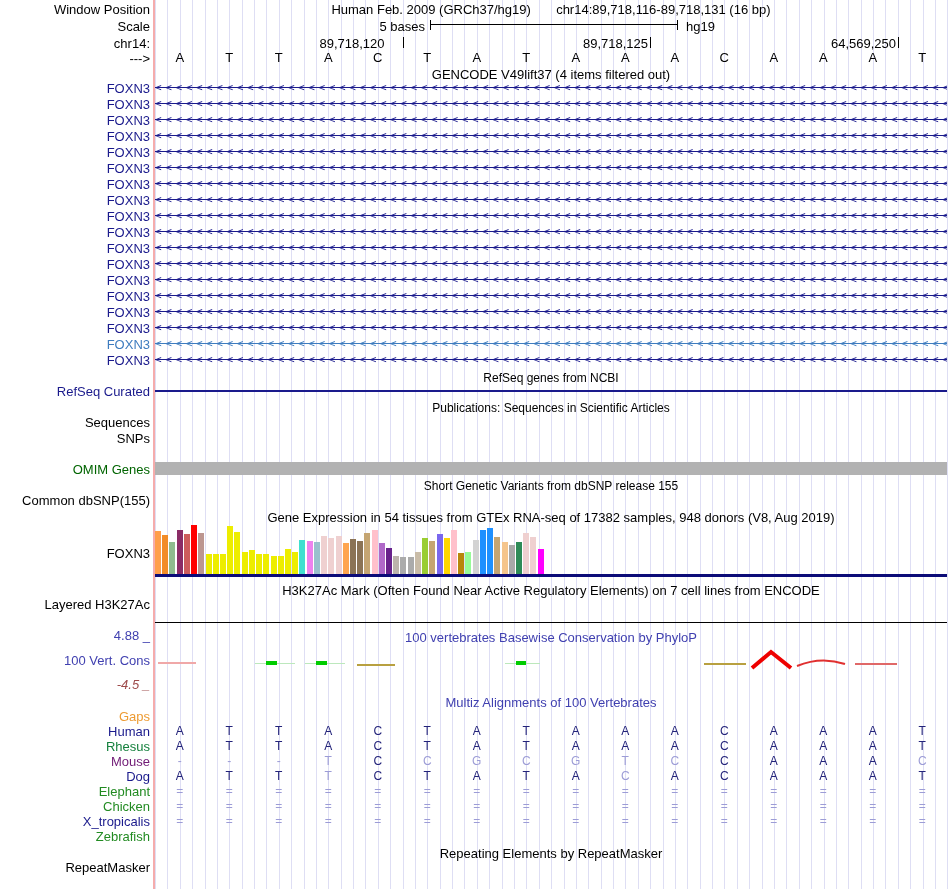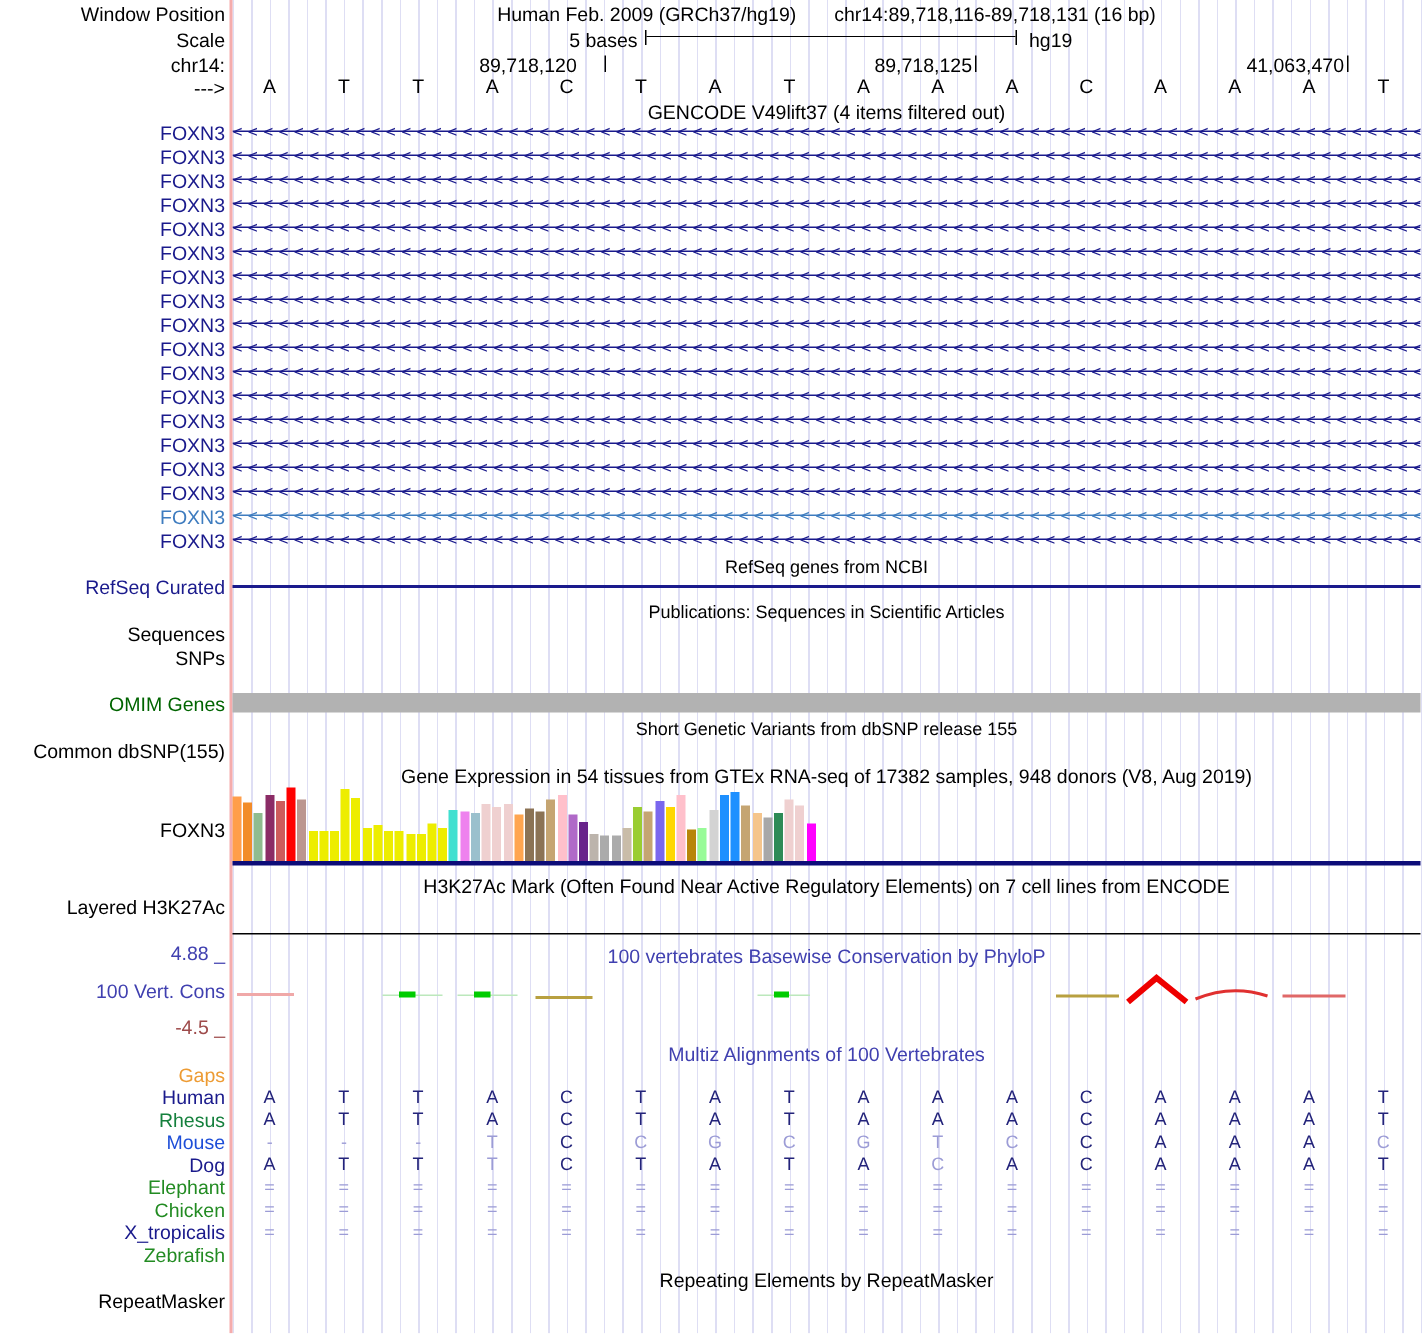--- a/index.html
+++ b/index.html
@@ -37,21 +37,21 @@
   <div class="lbl" style="top:19px;">Scale</div>
   <div class="abs" style="top:19px;left:330px;width:95px;text-align:right;">5 bases</div>
   <div class="ruler" style="left:430px;width:246px;"></div>
   <div class="abs" style="top:19px;left:686px;">hg19</div>
   <div class="lbl" style="top:36px;">chr14:</div>
   <div id="ticks">
       <div style="position: absolute; top: 36px; left: 303px; width: 98px; text-align: center;">89,718,120</div>
       <div style="position: absolute; top: 37px; left: 403px; width: 1px; height: 11px; background: rgb(0, 0, 0);"></div>
       <div style="position: absolute; top: 36px; left: 550px; width: 98px; text-align: right;">89,718,125</div>
       <div style="position: absolute; top: 37px; left: 650px; width: 1px; height: 11px; background: rgb(0, 0, 0);"></div>
-      <div style="position: absolute; top: 36px; left: 798px; width: 98px; text-align: right;">41,063,470</div>
+      <div style="position: absolute; top: 36px; left: 798px; width: 98px; text-align: right;">64,569,250</div>
       <div style="position: absolute; top: 37px; left: 898px; width: 1px; height: 11px; background: rgb(0, 0, 0);"></div>
     </div>
   <div class="lbl" style="top:51px;">---&gt;</div>
   <div id="baserow" class="abs" style="top:50px;left:155px;width:792px;"><span class="cell" style="width: 49.5px;">A</span><span class="cell" style="width: 49.5px;">T</span><span class="cell" style="width: 49.5px;">T</span><span class="cell" style="width: 49.5px;">A</span><span class="cell" style="width: 49.5px;">C</span><span class="cell" style="width: 49.5px;">T</span><span class="cell" style="width: 49.5px;">A</span><span class="cell" style="width: 49.5px;">T</span><span class="cell" style="width: 49.5px;">A</span><span class="cell" style="width: 49.5px;">A</span><span class="cell" style="width: 49.5px;">A</span><span class="cell" style="width: 49.5px;">C</span><span class="cell" style="width: 49.5px;">A</span><span class="cell" style="width: 49.5px;">A</span><span class="cell" style="width: 49.5px;">A</span><span class="cell" style="width: 49.5px;">T</span></div>
 
   <div class="ctitle" style="top:67px;">GENCODE V49lift37 (4 items filtered out)</div>
   <div id="gencode">
       <div style="position: absolute; right: 800px; top: 81px; color: rgb(26, 26, 140); white-space: nowrap;">FOXN3</div>
       <div style="position: absolute; left: 155px; top: 81px; width: 792px; height: 13px; overflow: hidden;">
         <div style="position: absolute; left: 0px; top: 6px; width: 100%; height: 1px; background: rgb(26, 26, 140);"></div>
@@ -218,21 +218,21 @@
     </div>
   <div class="hline" id="gtexline" style="top: 574px; height: 3px; background: rgb(12, 12, 120);"></div>
 
   <div class="ctitle" style="top:583px;">H3K27Ac Mark (Often Found Near Active Regulatory Elements) on 7 cell lines from ENCODE</div>
   <div class="lbl" style="top:597px;">Layered H3K27Ac</div>
   <div class="hline" style="top:622px;height:1px;background:#000;"></div>
 
   <div class="lbl blue" style="top:628px;">4.88 _</div>
   <div class="ctitle blue" style="top:630px;">100 vertebrates Basewise Conservation by PhyloP</div>
   <div class="lbl blue" style="top:653px;">100 Vert. Cons</div>
-  <div class="lbl dred" style="top:677px;">-4.5 _</div>
+  <div class="lbl dred" style="top:677px;font-style:italic;">-4.5 _</div>
   <div id="consmarks">
       <div style="position: absolute; left: 158px; top: 662px; width: 38px; height: 2px; background: rgb(240, 168, 168);"></div>
       <div style="position: absolute; left: 255px; top: 663px; width: 40px; height: 1px; background: rgb(188, 232, 188);"></div>
       <div style="position: absolute; left: 266px; top: 661px; width: 11px; height: 4px; background: rgb(0, 204, 0);"></div>
       <div style="position: absolute; left: 305px; top: 663px; width: 40px; height: 1px; background: rgb(188, 232, 188);"></div>
       <div style="position: absolute; left: 316px; top: 661px; width: 11px; height: 4px; background: rgb(0, 204, 0);"></div>
       <div style="position: absolute; left: 357px; top: 664px; width: 38px; height: 2px; background: rgb(184, 160, 64);"></div>
       <div style="position: absolute; left: 505px; top: 663px; width: 35px; height: 1px; background: rgb(188, 232, 188);"></div>
       <div style="position: absolute; left: 516px; top: 661px; width: 10px; height: 4px; background: rgb(0, 204, 0);"></div>
       <div style="position: absolute; left: 704px; top: 663px; width: 42px; height: 2px; background: rgb(184, 160, 64);"></div>
@@ -243,21 +243,21 @@
       <path d="M797,666 Q821,656 845,664" fill="none" stroke="#E03030" stroke-width="2"></path>
     </svg>
 
   <div class="ctitle blue" style="top:695px;">Multiz Alignments of 100 Vertebrates</div>
   <div class="lbl orange" style="top:709px;">Gaps</div>
   <div id="multiz">
       <div style="position: absolute; right: 800px; top: 724px; color: rgb(26, 26, 140); white-space: nowrap;">Human</div>
       <div style="position: absolute; left: 155px; top: 724px; width: 792px; font-size: 12px;"><span class="cell" style="width: 49.5px; color: rgb(35, 35, 122);">A</span><span class="cell" style="width: 49.5px; color: rgb(35, 35, 122);">T</span><span class="cell" style="width: 49.5px; color: rgb(35, 35, 122);">T</span><span class="cell" style="width: 49.5px; color: rgb(35, 35, 122);">A</span><span class="cell" style="width: 49.5px; color: rgb(35, 35, 122);">C</span><span class="cell" style="width: 49.5px; color: rgb(35, 35, 122);">T</span><span class="cell" style="width: 49.5px; color: rgb(35, 35, 122);">A</span><span class="cell" style="width: 49.5px; color: rgb(35, 35, 122);">T</span><span class="cell" style="width: 49.5px; color: rgb(35, 35, 122);">A</span><span class="cell" style="width: 49.5px; color: rgb(35, 35, 122);">A</span><span class="cell" style="width: 49.5px; color: rgb(35, 35, 122);">A</span><span class="cell" style="width: 49.5px; color: rgb(35, 35, 122);">C</span><span class="cell" style="width: 49.5px; color: rgb(35, 35, 122);">A</span><span class="cell" style="width: 49.5px; color: rgb(35, 35, 122);">A</span><span class="cell" style="width: 49.5px; color: rgb(35, 35, 122);">A</span><span class="cell" style="width: 49.5px; color: rgb(35, 35, 122);">T</span></div>
       <div style="position: absolute; right: 800px; top: 739px; color: #15803d; white-space: nowrap;">Rhesus</div>
       <div style="position: absolute; left: 155px; top: 739px; width: 792px; font-size: 12px;"><span class="cell" style="width: 49.5px; color: rgb(35, 35, 122);">A</span><span class="cell" style="width: 49.5px; color: rgb(35, 35, 122);">T</span><span class="cell" style="width: 49.5px; color: rgb(35, 35, 122);">T</span><span class="cell" style="width: 49.5px; color: rgb(35, 35, 122);">A</span><span class="cell" style="width: 49.5px; color: rgb(35, 35, 122);">C</span><span class="cell" style="width: 49.5px; color: rgb(35, 35, 122);">T</span><span class="cell" style="width: 49.5px; color: rgb(35, 35, 122);">A</span><span class="cell" style="width: 49.5px; color: rgb(35, 35, 122);">T</span><span class="cell" style="width: 49.5px; color: rgb(35, 35, 122);">A</span><span class="cell" style="width: 49.5px; color: rgb(35, 35, 122);">A</span><span class="cell" style="width: 49.5px; color: rgb(35, 35, 122);">A</span><span class="cell" style="width: 49.5px; color: rgb(35, 35, 122);">C</span><span class="cell" style="width: 49.5px; color: rgb(35, 35, 122);">A</span><span class="cell" style="width: 49.5px; color: rgb(35, 35, 122);">A</span><span class="cell" style="width: 49.5px; color: rgb(35, 35, 122);">A</span><span class="cell" style="width: 49.5px; color: rgb(35, 35, 122);">T</span></div>
-      <div style="position: absolute; right: 800px; top: 754px; color: #1d4ed8; white-space: nowrap;">Mouse</div>
+      <div style="position: absolute; right: 800px; top: 754px; color: #701a75; white-space: nowrap;">Mouse</div>
       <div style="position: absolute; left: 155px; top: 754px; width: 792px; font-size: 12px;"><span class="cell" style="width: 49.5px; color: rgb(156, 156, 214);">-</span><span class="cell" style="width: 49.5px; color: rgb(156, 156, 214);">-</span><span class="cell" style="width: 49.5px; color: rgb(156, 156, 214);">-</span><span class="cell" style="width: 49.5px; color: rgb(156, 156, 214);">T</span><span class="cell" style="width: 49.5px; color: rgb(35, 35, 122);">C</span><span class="cell" style="width: 49.5px; color: rgb(156, 156, 214);">C</span><span class="cell" style="width: 49.5px; color: rgb(156, 156, 214);">G</span><span class="cell" style="width: 49.5px; color: rgb(156, 156, 214);">C</span><span class="cell" style="width: 49.5px; color: rgb(156, 156, 214);">G</span><span class="cell" style="width: 49.5px; color: rgb(156, 156, 214);">T</span><span class="cell" style="width: 49.5px; color: rgb(156, 156, 214);">C</span><span class="cell" style="width: 49.5px; color: rgb(35, 35, 122);">C</span><span class="cell" style="width: 49.5px; color: rgb(35, 35, 122);">A</span><span class="cell" style="width: 49.5px; color: rgb(35, 35, 122);">A</span><span class="cell" style="width: 49.5px; color: rgb(35, 35, 122);">A</span><span class="cell" style="width: 49.5px; color: rgb(156, 156, 214);">C</span></div>
       <div style="position: absolute; right: 800px; top: 769px; color: rgb(26, 26, 140); white-space: nowrap;">Dog</div>
       <div style="position: absolute; left: 155px; top: 769px; width: 792px; font-size: 12px;"><span class="cell" style="width: 49.5px; color: rgb(35, 35, 122);">A</span><span class="cell" style="width: 49.5px; color: rgb(35, 35, 122);">T</span><span class="cell" style="width: 49.5px; color: rgb(35, 35, 122);">T</span><span class="cell" style="width: 49.5px; color: rgb(156, 156, 214);">T</span><span class="cell" style="width: 49.5px; color: rgb(35, 35, 122);">C</span><span class="cell" style="width: 49.5px; color: rgb(35, 35, 122);">T</span><span class="cell" style="width: 49.5px; color: rgb(35, 35, 122);">A</span><span class="cell" style="width: 49.5px; color: rgb(35, 35, 122);">T</span><span class="cell" style="width: 49.5px; color: rgb(35, 35, 122);">A</span><span class="cell" style="width: 49.5px; color: rgb(156, 156, 214);">C</span><span class="cell" style="width: 49.5px; color: rgb(35, 35, 122);">A</span><span class="cell" style="width: 49.5px; color: rgb(35, 35, 122);">C</span><span class="cell" style="width: 49.5px; color: rgb(35, 35, 122);">A</span><span class="cell" style="width: 49.5px; color: rgb(35, 35, 122);">A</span><span class="cell" style="width: 49.5px; color: rgb(35, 35, 122);">A</span><span class="cell" style="width: 49.5px; color: rgb(35, 35, 122);">T</span></div>
       <div style="position: absolute; right: 800px; top: 784px; color: rgb(34, 139, 34); white-space: nowrap; margin-left: 28px;">Elephant</div>
       <div style="position: absolute; left: 155px; top: 784px; width: 792px; font-size: 12px;"><span class="cell" style="width: 49.5px; color: rgb(156, 156, 214);">=</span><span class="cell" style="width: 49.5px; color: rgb(156, 156, 214);">=</span><span class="cell" style="width: 49.5px; color: rgb(156, 156, 214);">=</span><span class="cell" style="width: 49.5px; color: rgb(156, 156, 214);">=</span><span class="cell" style="width: 49.5px; color: rgb(156, 156, 214);">=</span><span class="cell" style="width: 49.5px; color: rgb(156, 156, 214);">=</span><span class="cell" style="width: 49.5px; color: rgb(156, 156, 214);">=</span><span class="cell" style="width: 49.5px; color: rgb(156, 156, 214);">=</span><span class="cell" style="width: 49.5px; color: rgb(156, 156, 214);">=</span><span class="cell" style="width: 49.5px; color: rgb(156, 156, 214);">=</span><span class="cell" style="width: 49.5px; color: rgb(156, 156, 214);">=</span><span class="cell" style="width: 49.5px; color: rgb(156, 156, 214);">=</span><span class="cell" style="width: 49.5px; color: rgb(156, 156, 214);">=</span><span class="cell" style="width: 49.5px; color: rgb(156, 156, 214);">=</span><span class="cell" style="width: 49.5px; color: rgb(156, 156, 214);">=</span><span class="cell" style="width: 49.5px; color: rgb(156, 156, 214);">=</span></div>
       <div style="position: absolute; right: 800px; top: 799px; color: rgb(34, 139, 34); white-space: nowrap;">Chicken</div>
       <div style="position: absolute; left: 155px; top: 799px; width: 792px; font-size: 12px;"><span class="cell" style="width: 49.5px; color: rgb(156, 156, 214);">=</span><span class="cell" style="width: 49.5px; color: rgb(156, 156, 214);">=</span><span class="cell" style="width: 49.5px; color: rgb(156, 156, 214);">=</span><span class="cell" style="width: 49.5px; color: rgb(156, 156, 214);">=</span><span class="cell" style="width: 49.5px; color: rgb(156, 156, 214);">=</span><span class="cell" style="width: 49.5px; color: rgb(156, 156, 214);">=</span><span class="cell" style="width: 49.5px; color: rgb(156, 156, 214);">=</span><span class="cell" style="width: 49.5px; color: rgb(156, 156, 214);">=</span><span class="cell" style="width: 49.5px; color: rgb(156, 156, 214);">=</span><span class="cell" style="width: 49.5px; color: rgb(156, 156, 214);">=</span><span class="cell" style="width: 49.5px; color: rgb(156, 156, 214);">=</span><span class="cell" style="width: 49.5px; color: rgb(156, 156, 214);">=</span><span class="cell" style="width: 49.5px; color: rgb(156, 156, 214);">=</span><span class="cell" style="width: 49.5px; color: rgb(156, 156, 214);">=</span><span class="cell" style="width: 49.5px; color: rgb(156, 156, 214);">=</span><span class="cell" style="width: 49.5px; color: rgb(156, 156, 214);">=</span></div>
       <div style="position: absolute; right: 800px; top: 814px; color: rgb(26, 26, 140); white-space: nowrap;">X_tropicalis</div>
       <div style="position: absolute; left: 155px; top: 814px; width: 792px; font-size: 12px;"><span class="cell" style="width: 49.5px; color: rgb(156, 156, 214);">=</span><span class="cell" style="width: 49.5px; color: rgb(156, 156, 214);">=</span><span class="cell" style="width: 49.5px; color: rgb(156, 156, 214);">=</span><span class="cell" style="width: 49.5px; color: rgb(156, 156, 214);">=</span><span class="cell" style="width: 49.5px; color: rgb(156, 156, 214);">=</span><span class="cell" style="width: 49.5px; color: rgb(156, 156, 214);">=</span><span class="cell" style="width: 49.5px; color: rgb(156, 156, 214);">=</span><span class="cell" style="width: 49.5px; color: rgb(156, 156, 214);">=</span><span class="cell" style="width: 49.5px; color: rgb(156, 156, 214);">=</span><span class="cell" style="width: 49.5px; color: rgb(156, 156, 214);">=</span><span class="cell" style="width: 49.5px; color: rgb(156, 156, 214);">=</span><span class="cell" style="width: 49.5px; color: rgb(156, 156, 214);">=</span><span class="cell" style="width: 49.5px; color: rgb(156, 156, 214);">=</span><span class="cell" style="width: 49.5px; color: rgb(156, 156, 214);">=</span><span class="cell" style="width: 49.5px; color: rgb(156, 156, 214);">=</span><span class="cell" style="width: 49.5px; color: rgb(156, 156, 214);">=</span></div>
       <div style="position: absolute; right: 800px; top: 829px; color: rgb(34, 139, 34); white-space: nowrap;">Zebrafish</div>

